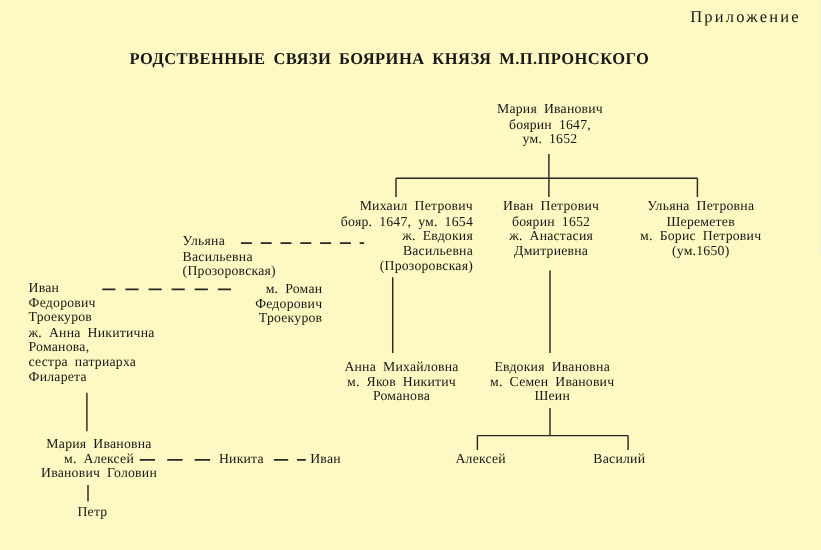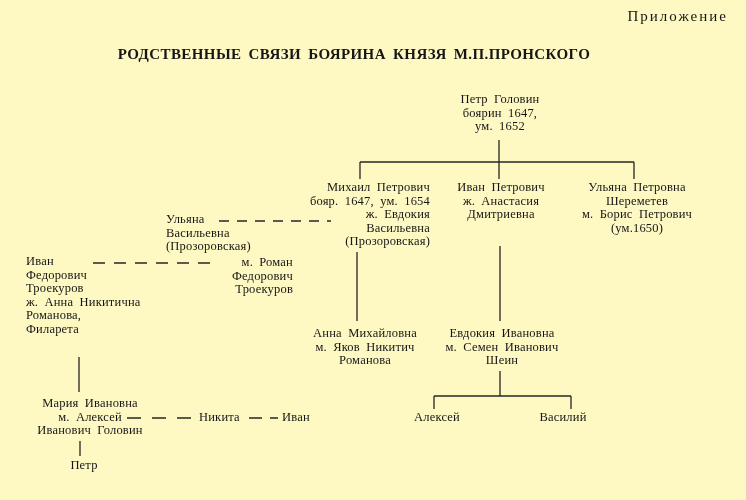--- a/index.html
+++ b/index.html
@@ -46,35 +46,36 @@
     </g>
     <g stroke="#262626" stroke-width="1.6" fill="none">
       <line x1="219" y1="221" x2="331" y2="221" stroke-dasharray="10 8"></line>
       <line x1="93" y1="263" x2="217" y2="263" stroke-dasharray="12 9"></line>
       <line x1="127" y1="418" x2="196" y2="418" stroke-dasharray="14 11"></line>
       <line x1="249" y1="418" x2="278" y2="418" stroke-dasharray="13 8"></line>
     </g>
   </svg>
 
   <div class="node c" style="left:430px;top:93px;width:140px">
-    <span>Петр Головин</span>
+    <span>Мария Иванович</span>
     <span>боярин 1647,</span>
     <span>ум. 1652</span>
   </div>
 
   <div class="node r" style="left:288px;top:181px;width:142px">
     <span class="it">Михаил Петрович</span>
     <span class="it">бояр. 1647, ум. 1654</span>
     <span>ж. Евдокия</span>
     <span>Васильевна</span>
     <span>(Прозоровская)</span>
   </div>
 
   <div class="node c" style="left:436px;top:181px;width:130px">
     <span>Иван Петрович</span>
+    <span>боярин 1652</span>
     <span>ж. Анастасия</span>
     <span>Дмитриевна</span>
   </div>
 
   <div class="node c" style="left:567px;top:181px;width:140px">
     <span>Ульяна Петровна</span>
     <span>Шереметев</span>
     <span>м. Борис Петрович</span>
     <span>(ум.1650)</span>
   </div>
@@ -90,20 +91,21 @@
     <span>Федорович</span>
     <span>Троекуров</span>
   </div>
 
   <div class="node l" style="left:26px;top:255px;width:135px">
     <span>Иван</span>
     <span>Федорович</span>
     <span>Троекуров</span>
     <span>ж. Анна Никитична</span>
     <span>Романова,</span>
+    <span>сестра патриарха</span>
     <span>Филарета</span>
   </div>
 
   <div class="node c" style="left:295px;top:327px;width:140px">
     <span>Анна Михайловна</span>
     <span>м. Яков Никитич</span>
     <span>Романова</span>
   </div>
 
   <div class="node c" style="left:432px;top:327px;width:140px">

